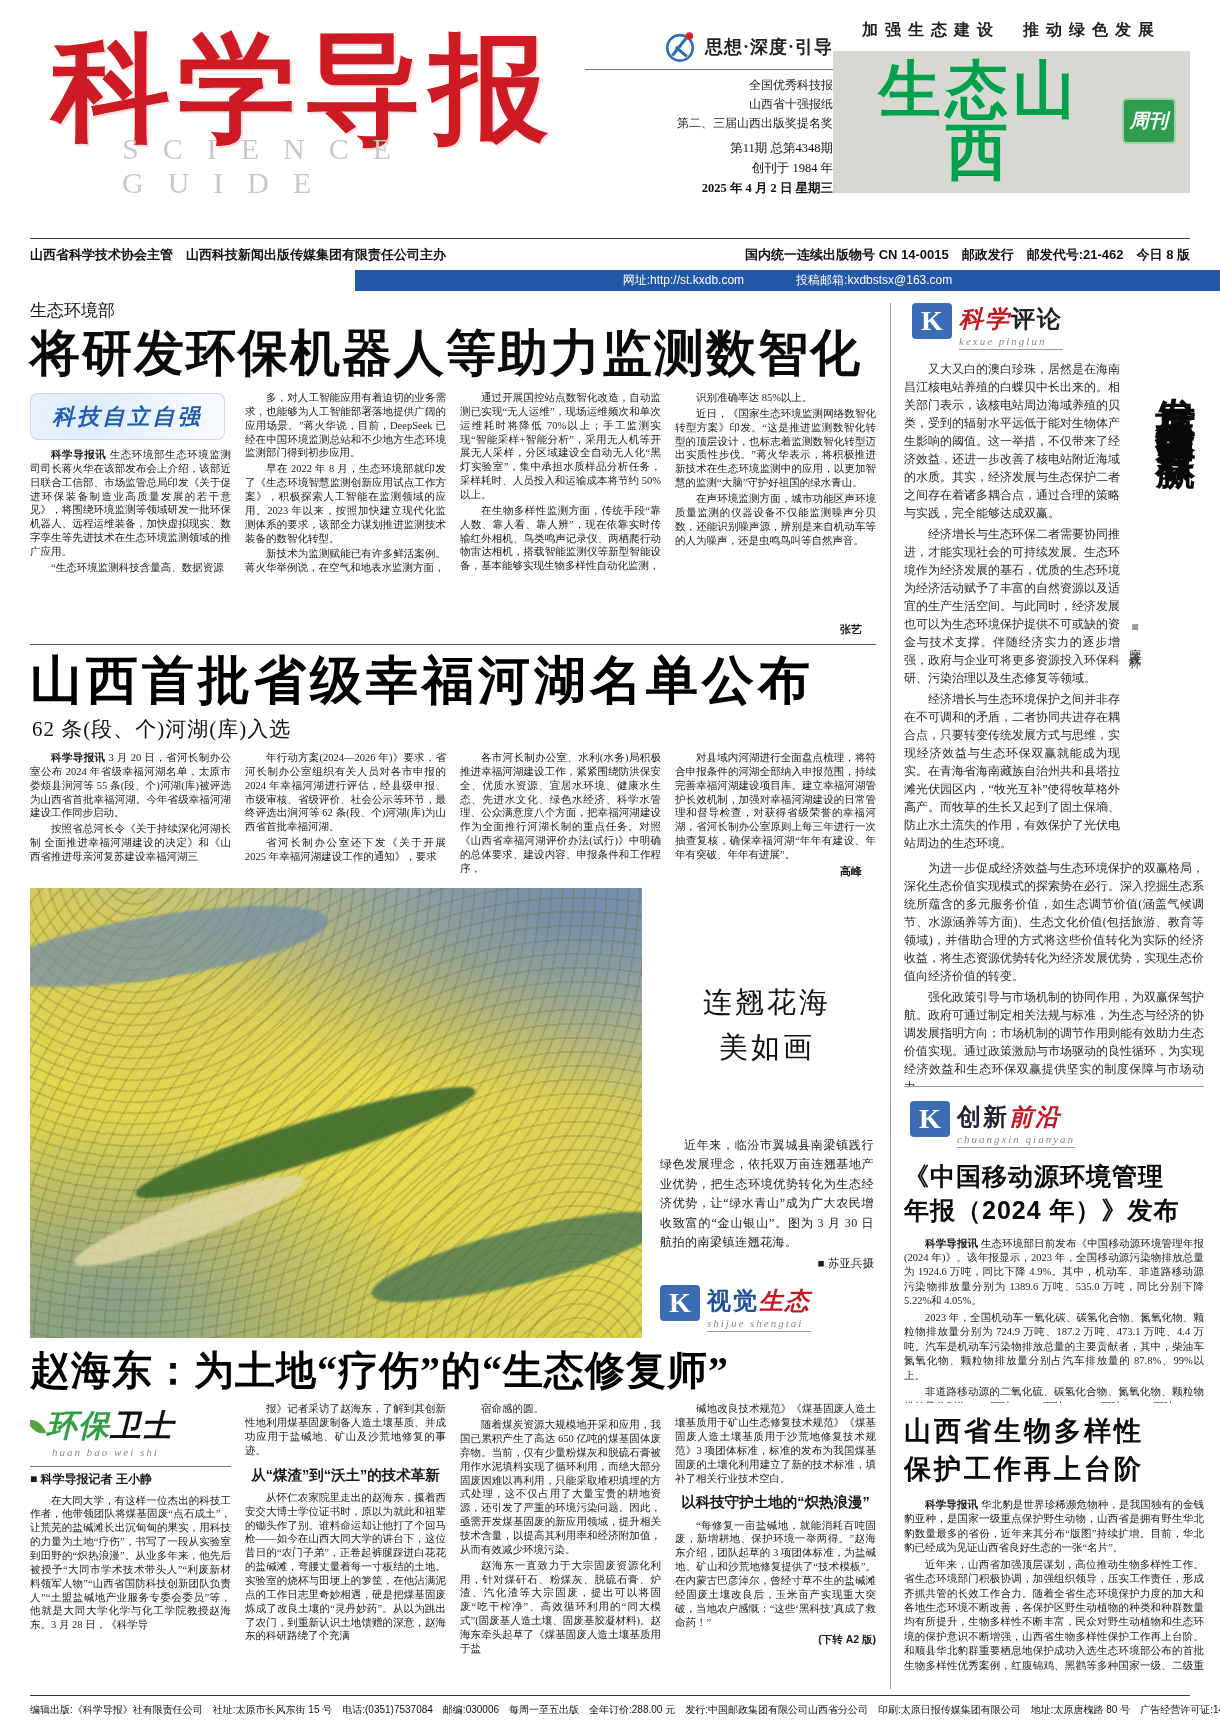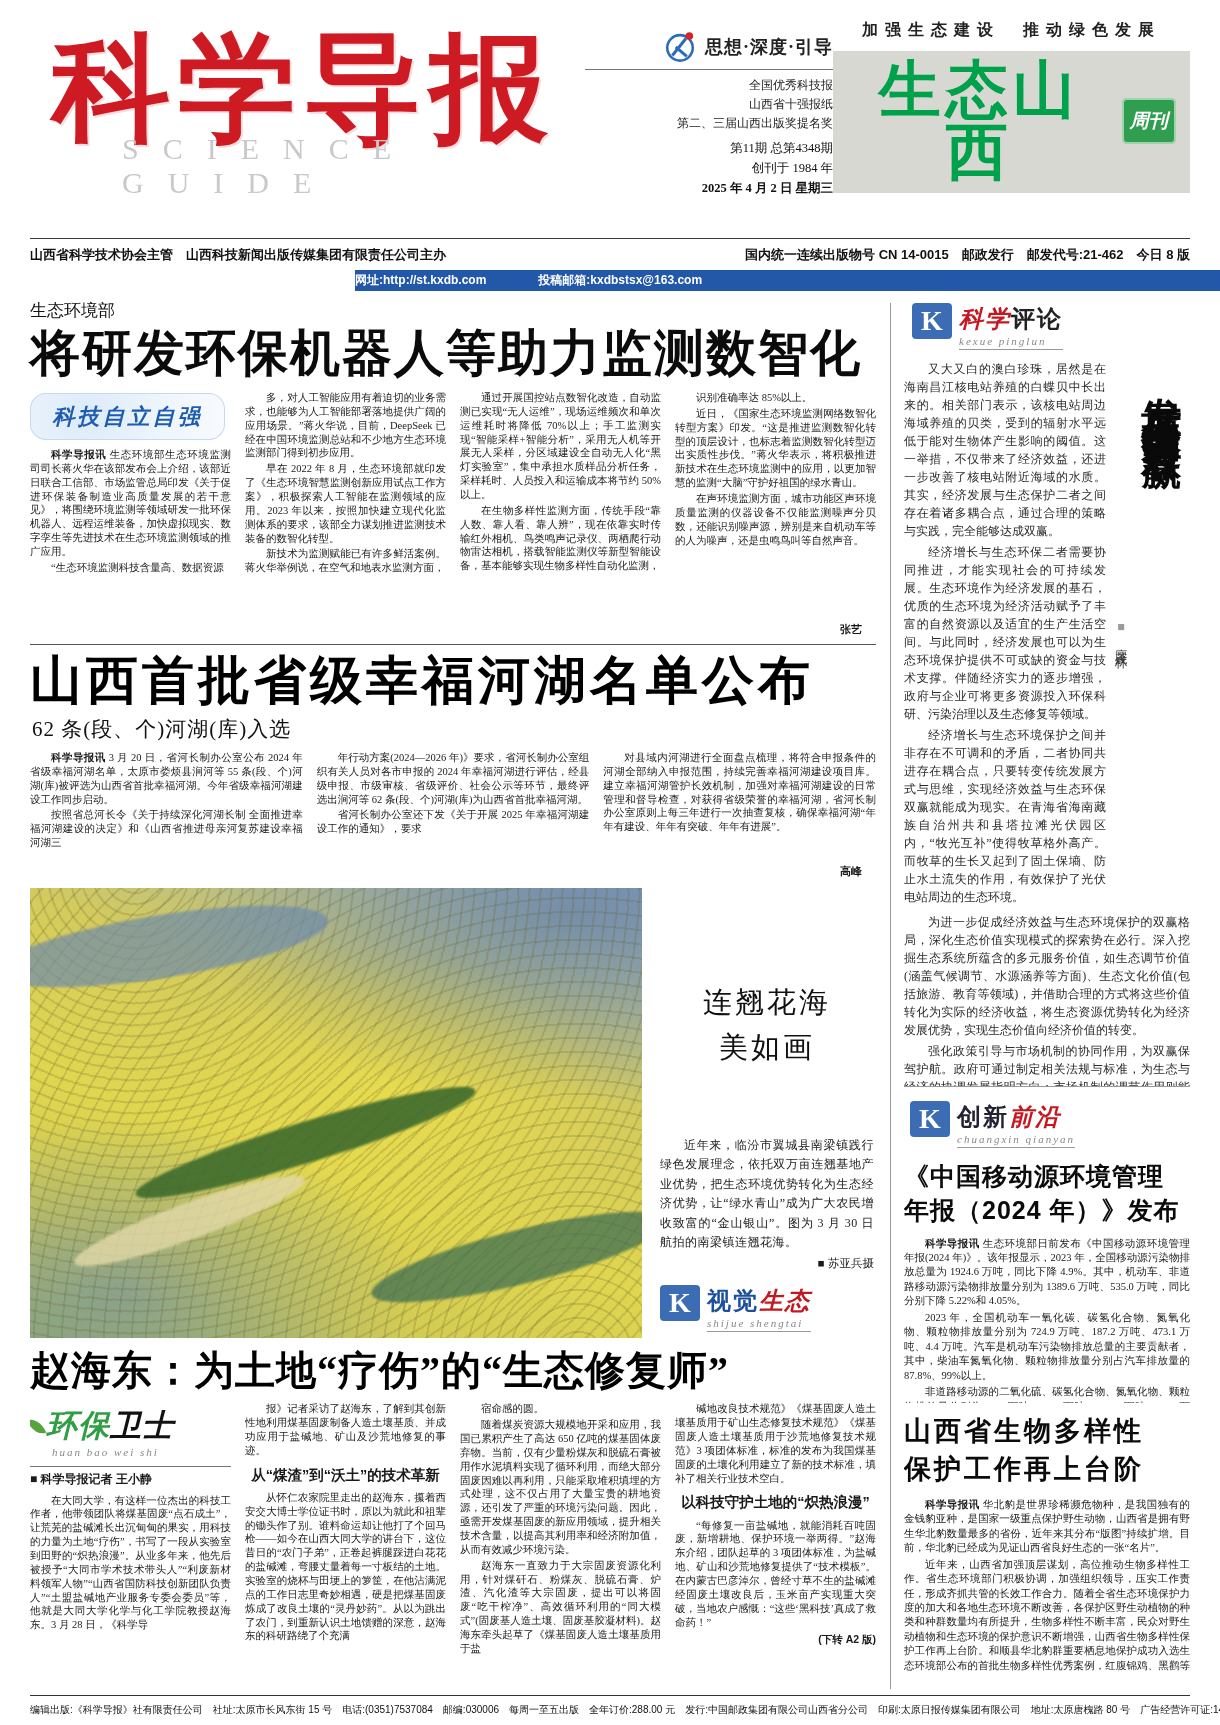--- a/index.html
+++ b/index.html
@@ -31,26 +31,25 @@
   .eco-title { color:#00a14b; font-size:62px; font-weight:900; letter-spacing:5px; font-family:"Liberation Sans",sans-serif; line-height:1; }
   .eco-seal {
     margin-left:12px; width:56px; height:46px; background:#2f9e4f; color:#fff;
     display:flex; align-items:center; justify-content:center; font-size:19px; font-weight:bold;
     border-radius:5px; box-shadow:inset 0 0 0 2px rgba(255,255,255,.55); font-style:italic;
   }
   .rule { border-top:1px solid #3a3a3a; margin:0 30px; }
   .org-row { display:flex; justify-content:space-between; padding:7px 30px 6px 30px; font-size:13px; font-weight:bold; color:#111; font-family:"Liberation Sans",sans-serif; }
   .url-bar {
     margin-left:355px; margin-right:0; height:21px; background:#2357a7; color:#fff;
-    display:flex; align-items:center; gap:52px; font-size:12px;
+    display:flex; align-items:center; justify-content:center; gap:52px; font-size:12px;
     font-family:"Liberation Sans",sans-serif;
-    font-weight:bold;
-  }
-  
-  .content { display:flex; padding:8px 30px 0 30px; height:1408px; }
+  }
+  
+  .content { display:flex; padding:8px 16px 0 30px; height:1408px; }
   .left-col { width:846px; display:flex; flex-direction:column; }
   .v-divider { width:1px; background:#999; margin:4px 13px 10px 14px; }
   .right-col { flex:1; display:flex; flex-direction:column; }
   
   .para { margin:0 0 2px 0; text-indent:2em; text-align:justify; }
   .lead-label { font-weight:bold; font-family:"Liberation Sans",sans-serif; }
   .byline-abs { position:absolute; right:14px; bottom:0; background:#fff; padding-left:10px; font-weight:bold; font-size:11px; font-family:"Liberation Sans",sans-serif; }
   .kbadge { display:flex; align-items:flex-start; gap:7px; }
   .kbox {
     width:40px; height:36px; background:#3c6cb4; color:#fff; font-weight:bold; font-size:28px;
@@ -66,21 +65,21 @@
   .badge-innov .kb-t2 { color:#c4171f; font-style:italic; }
   .badge-visual .kb-t1 { color:#1d4f9c; }
   .badge-visual .kb-t2 { color:#c4171f; font-style:italic; }
   
   .sec-a1 { height:340px; position:relative; }
   .a1-kicker { font-size:17px; color:#111; font-family:"Liberation Sans",sans-serif; margin-bottom:4px; }
   .a1-headline { font-size:50px; font-weight:900; letter-spacing:2px; line-height:1.1; font-family:"Liberation Sans",sans-serif; color:#0b0b0b; margin-bottom:10px; }
   .a1-cols { display:flex; gap:14px; height:246px; overflow:hidden; }
   .col { flex:1; font-size:10.5px; line-height:1.32; overflow:hidden; position:relative; }
   .tech-badge {
-    margin:2px 6px 8px 0; padding:9px 4px; text-align:center; border-radius:16px;
+    margin:2px 6px 8px 0; padding:9px 4px; text-align:center; border-radius:8px;
     background:radial-gradient(circle at 28% 45%, #dcebf9 0%, #eef5fc 55%, #f8fbfe 100%);
     box-shadow:inset 0 0 0 1px #c5daf0;
     color:#1d5cb0; font-weight:bold; font-style:italic; font-size:22px; letter-spacing:3px;
     font-family:"Liberation Serif",serif;
   }
   .hr-strong { border:0; border-top:1px solid #555; margin:6px 0 8px 0; }
   
   .sec-a2 { height:228px; position:relative; }
   .a2-headline { font-size:52px; font-weight:900; letter-spacing:4px; line-height:1.08; color:#000; font-family:"Liberation Serif","DejaVu Serif",serif; }
   .a2-subhead { font-size:21px; color:#111; margin:6px 0 8px 2px; letter-spacing:1px; }
@@ -242,20 +241,25 @@
               <p class="para">按照省总河长令《关于持续深化河湖长制 全面推进幸福河湖建设的决定》和《山西省推进母亲河复苏建设幸福河湖三</p>
             </div>
         </div>
         <div class="col">
             <div>
               <p class="para">年行动方案(2024—2026 年)》要求，省河长制办公室组织有关人员对各市申报的 2024 年幸福河湖进行评估，经县级申报、市级审核、省级评价、社会公示等环节，最终评选出涧河等 62 条(段、个)河湖(库)为山西省首批幸福河湖。</p>
               <p class="para">省河长制办公室还下发《关于开展 2025 年幸福河湖建设工作的通知》，要求</p>
             </div>
           </div>
         <div class="col">
+            <div>
+              <p class="para">各市河长制办公室、水利(水务)局积极推进幸福河湖建设工作，紧紧围绕防洪保安全、优质水资源、宜居水环境、健康水生态、先进水文化、绿色水经济、科学水管理、公众满意度八个方面，把幸福河湖建设作为全面推行河湖长制的重点任务。对照《山西省幸福河湖评价办法(试行)》中明确的总体要求、建设内容、申报条件和工作程序，</p>
+            </div>
+          </div>
+        <div class="col">
           <div>
               <p class="para">对县域内河湖进行全面盘点梳理，将符合申报条件的河湖全部纳入申报范围，持续完善幸福河湖建设项目库。建立幸福河湖管护长效机制，加强对幸福河湖建设的日常管理和督导检查，对获得省级荣誉的幸福河湖，省河长制办公室原则上每三年进行一次抽查复核，确保幸福河湖“年年有建设、年年有突破、年年有进展”。</p>
             </div>
           <span class="byline-abs">高峰</span>
         </div>
       </div>
     </section>
 
     <section class="sec-photo">
       <div class="photo">

